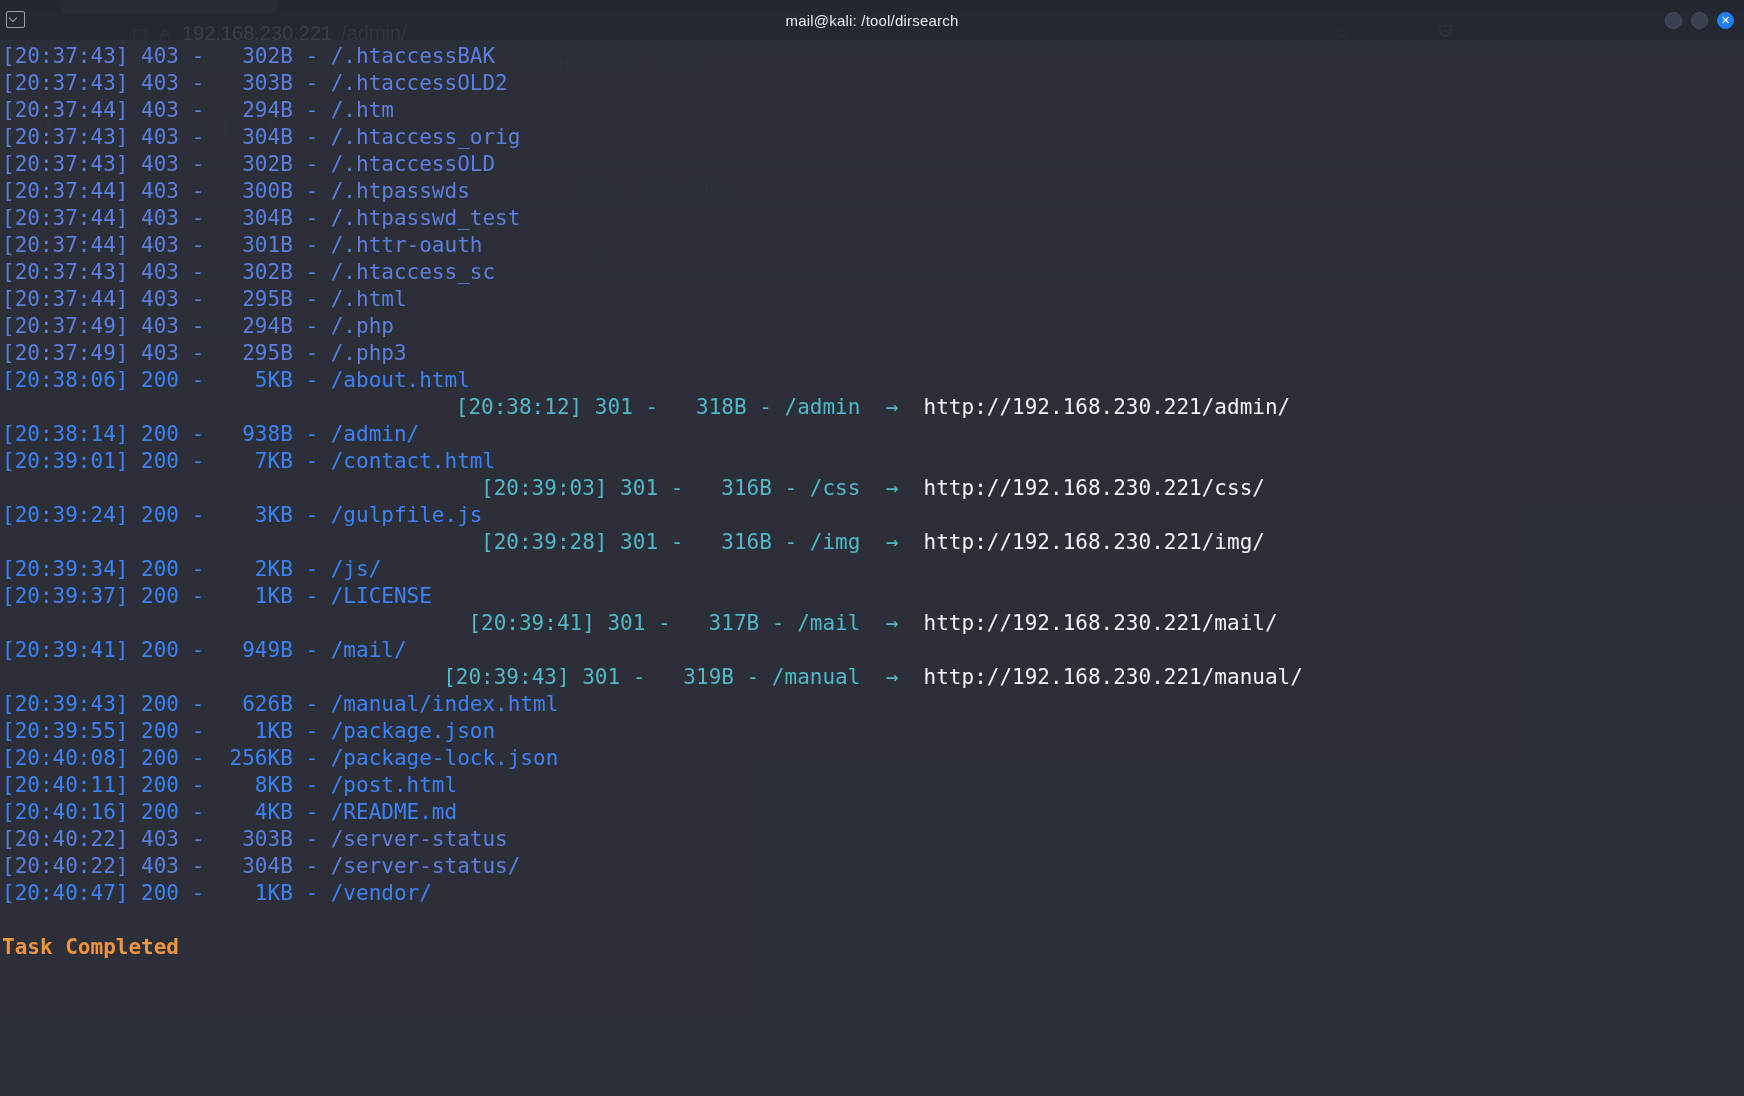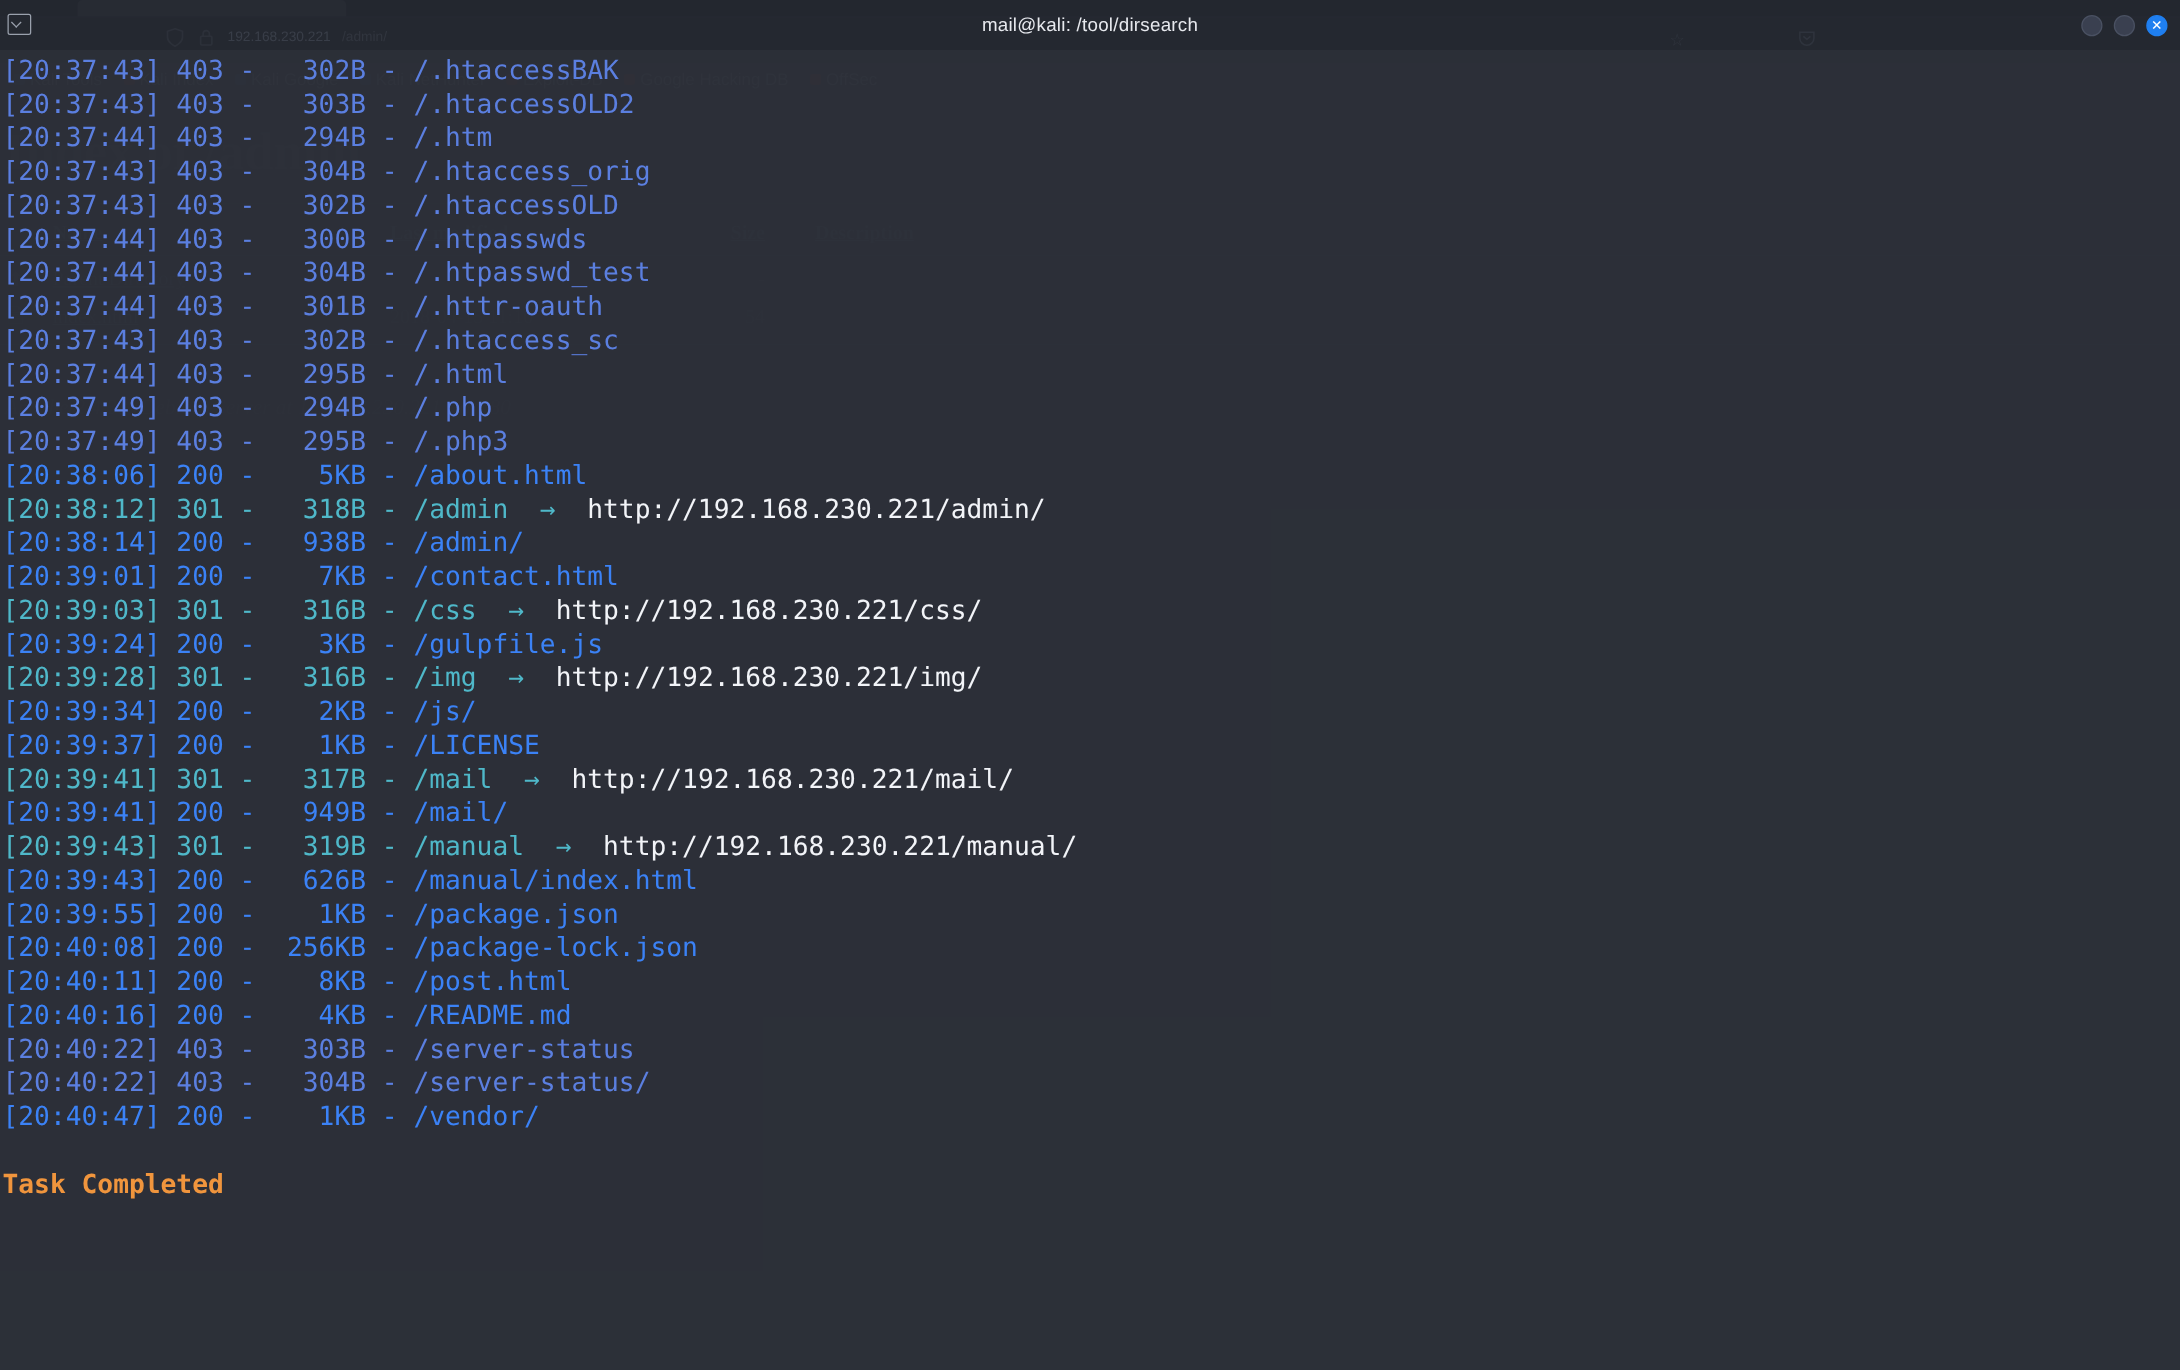--- a/index.html
+++ b/index.html
@@ -42,21 +42,21 @@
     height: 36px;
     background: #22252c;
   }
   .bg-url-row {
     position: absolute;
     top: 22px; left: 132px;
     display: flex;
     align-items: center;
     gap: 9px;
     font-family: "Liberation Sans", sans-serif;
-    font-size: 11px;
+    font-size: 20px;
     color: #565c69;
     white-space: nowrap;
   }
   .bg-url-row .u-host { color: #6a7180; }
   .bg-url-row .u-path { color: #4d525e; }
   .bg-icon {
     width: 16px; height: 16px;
     opacity: .55;
   }
   .bg-star {
@@ -256,21 +256,21 @@
     font-family: "DejaVu Sans Mono", monospace;
     font-size: 21px;
     line-height: 27px;
     white-space: pre;
     padding-left: 2px;
   }
   .line { white-space: pre; }
 
   .c-403  { color: #5b7fe0; }
   .c-200  { color: #3b82f6; }
-  .c-301  { color: #4fb8c9; }
+  .c-301  { color: #4fb8c9; text-align: center; }
   .c-url  { color: #f2f4f8; }
   .c-done { color: #f0953d; font-weight: bold; text-align: right; }
 
   .blank { height: 27px; }
 </style>
 </head>
 <body>
 
 <div class="browser-bg">
   <div class="bg-tabstrip">

